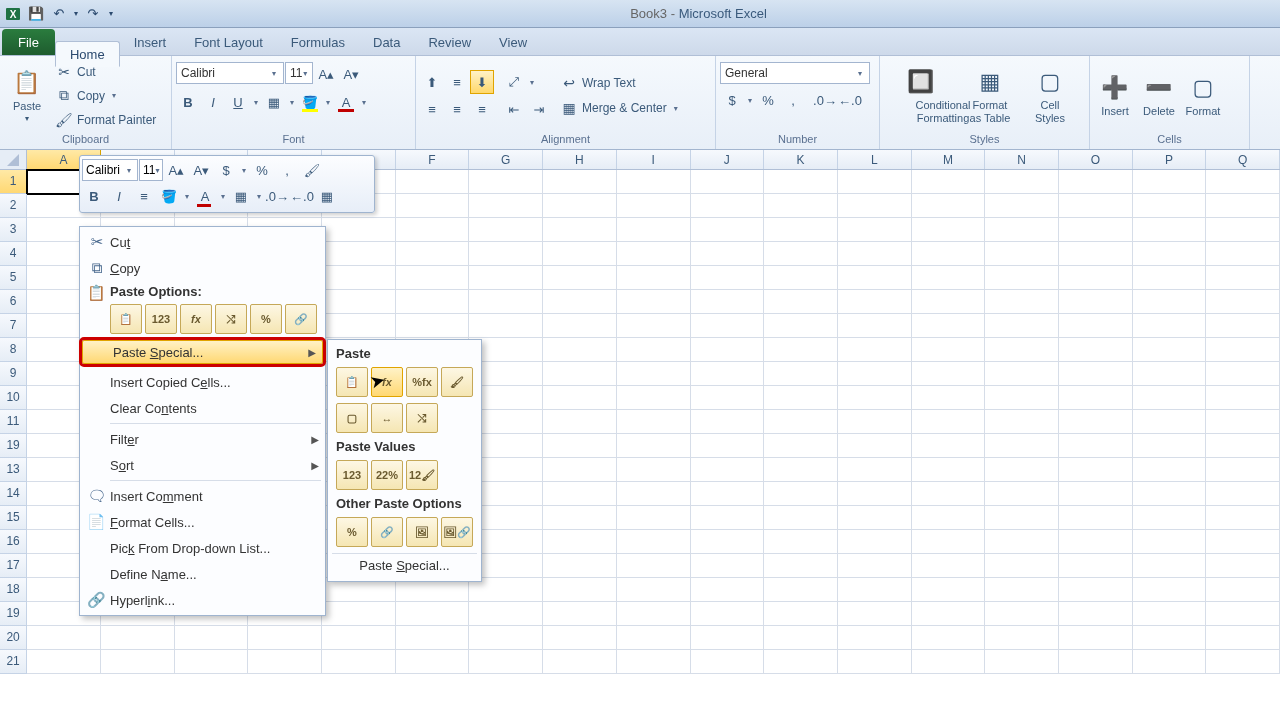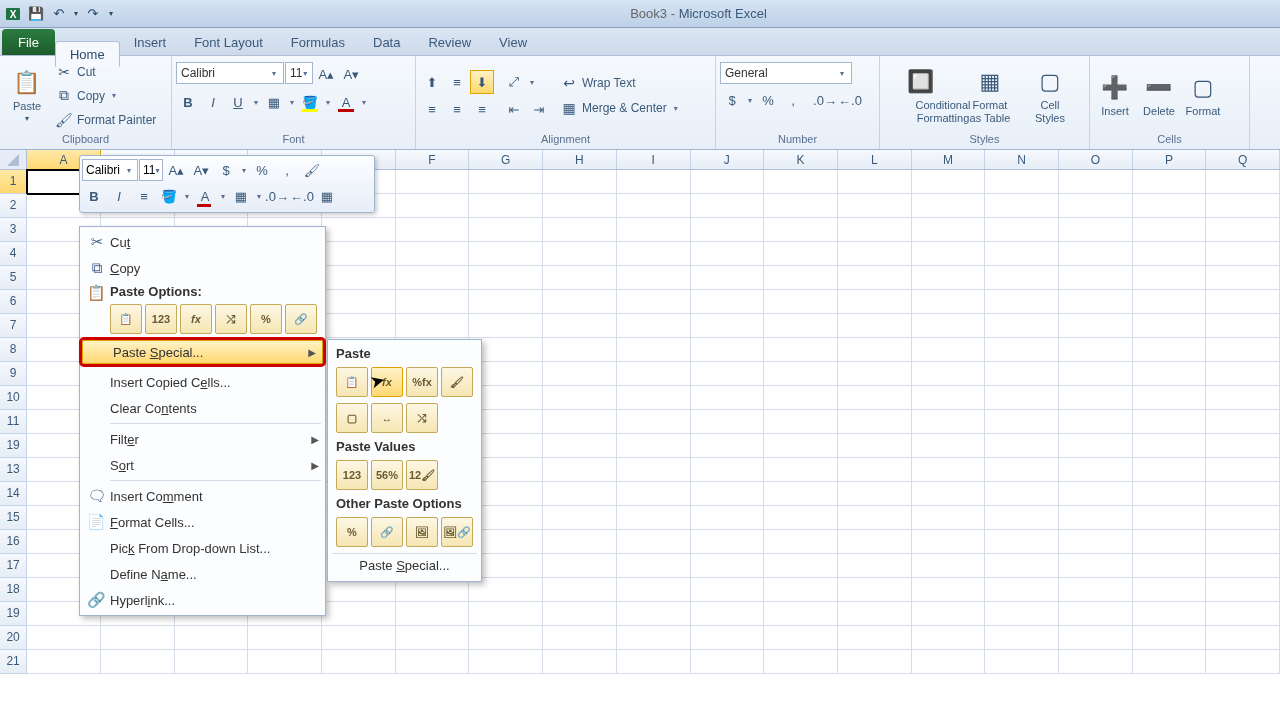--- a/index.html
+++ b/index.html
@@ -222,21 +222,21 @@
             <span>Merge &amp; Center</span> 
             <span class="dd">▾</span>
           </div>
       </div>
     </div>
     <div class="group-label">Alignment</div>
   </div>
 
   <div class="group" style="width:164px;">
     <div class="group-body" style="flex-direction:column;align-items:flex-start;gap:4px;padding-top:4px;">
-      <div class="font-combo" style="width:132px;">
+      <div class="font-combo" style="width:150px;">
           <span>General</span>
           <span class="dd" style="margin-left:auto;">▾</span>
         </div>
       <div class="row-btns">
         <div class="sq-btn">$</div>
           <div class="dd">▾</div>
         <div class="sq-btn">%</div>
         <div class="sq-btn">,</div>
         <div style="width:6px;"></div>
         <div class="sq-btn">.0→</div>
@@ -853,21 +853,21 @@
     <div class="sub-opt">🖌</div>
   </div>
   <div class="sub-row">
     <div class="sub-opt">▢</div>
     <div class="sub-opt">↔</div>
     <div class="sub-opt">⤭</div>
   </div>
   <div class="sub-header">Paste Values</div>
   <div class="sub-row">
     <div class="sub-opt">123</div>
-    <div class="sub-opt">56%</div>
+    <div class="sub-opt">22%</div>
     <div class="sub-opt">12🖌</div>
   </div>
   <div class="sub-header">Other Paste Options</div>
   <div class="sub-row">
     <div class="sub-opt">%</div>
     <div class="sub-opt">🔗</div>
     <div class="sub-opt">🖼</div>
     <div class="sub-opt">🖼🔗</div>
   </div>
   <div class="sub-item">Paste <span class="u">S</span>pecial...</div>

